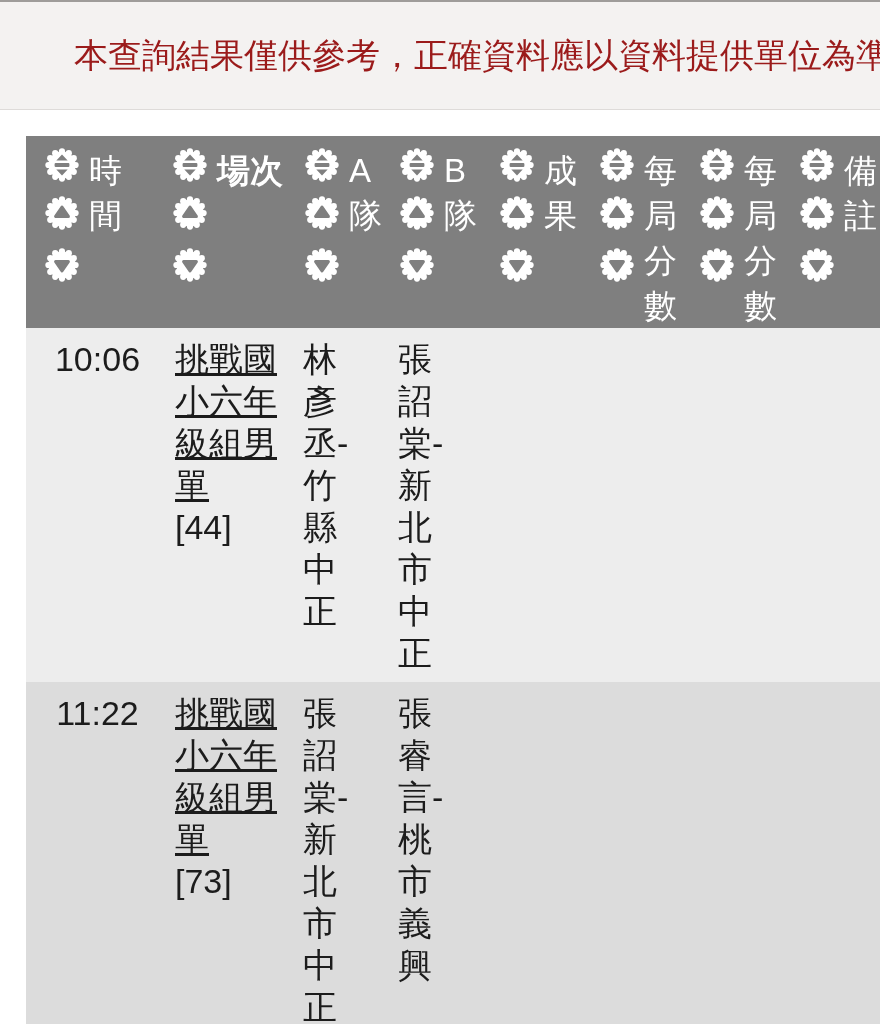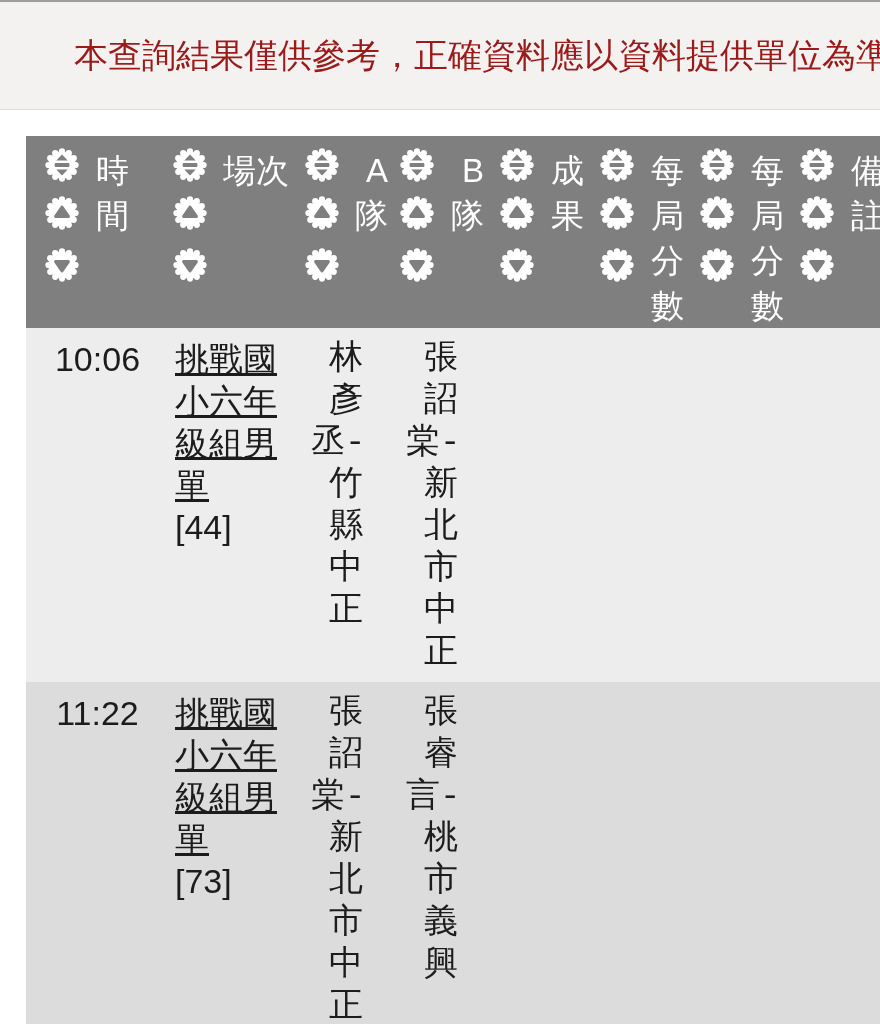--- a/index.html
+++ b/index.html
@@ -48,45 +48,44 @@
   .th-inner { display: flex; align-items: flex-start; }
   .sort-stack { display: flex; flex-direction: column; margin-right: 10px; flex: 0 0 34px; }
   .sort-btn { width: 34px; height: 34px; cursor: pointer; }
   .sort-btn:nth-child(2) { margin-top: 14px; }
   .sort-btn:nth-child(3) { margin-top: 18px; }
   .th-label {
     color: #ffffff;
     font-size: 33px;
     line-height: 45px;
     word-break: break-all;
-    text-align: right;
   }
   th.c-time  .th-label { width: 40px; }
-  th.c-match .th-label { width: 72px; }
+  th.c-match .th-label { width: 72px; font-weight: bold; }
   th.c-teama .th-label, th.c-teamb .th-label,
   th.c-result .th-label, th.c-scores .th-label,
   th.c-elapsed .th-label, th.c-note .th-label { width: 40px; }
 
   td {
     box-sizing: border-box;
     vertical-align: top;
     padding: 10px 0 8px 8px;
     font-size: 34px;
     line-height: 42px;
     color: #1c1c1c;
     word-break: normal;
   }
   tr.row-odd td  { background: #ededed; }
   tr.row-even td { background: #dcdcdc; }
   tr.row-even td { height: 372px; }
 
   td.cell-time { text-align: center; }
   .match-event { display: block; width: 106px; margin-left: 6px; text-align: left; text-decoration: underline; }
   .match-no    { display: block; width: 106px; margin-left: 6px; text-align: left; }
-  .team-text   { display: block; width: 52px; margin-left: 10px; text-align: right; font-family: Liberation Mono, monospace; }
+  .team-text   { display: block; width: 52px; margin-left: 2px; text-align: left; }
   .svg-defs { position: absolute; width: 0; height: 0; overflow: hidden; }
 </style>
 </head>
 <body>
 
 <svg class="svg-defs" xmlns="http://www.w3.org/2000/svg">
   <defs>
     <g id="gearbase">
       <circle cx="17" cy="17" r="13.6" fill="#fff"></circle>
       <circle cx="30.6" cy="17" r="3.1" fill="#fff"></circle>

